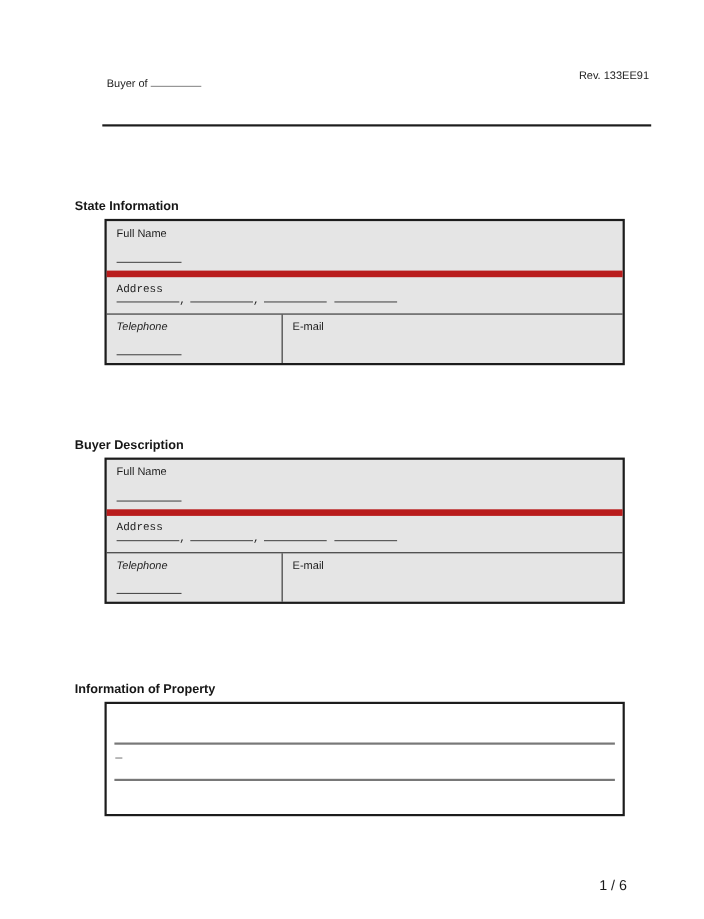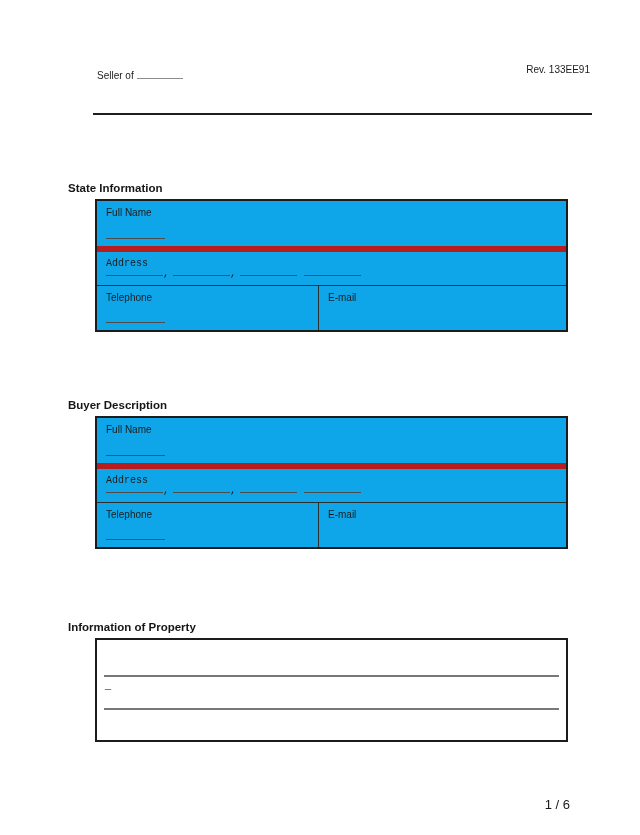--- a/index.html
+++ b/index.html
@@ -18,28 +18,28 @@
   .title-rule { position:absolute; left:93px; top:113px; width:499px; height:2px; background:#1d1d1d; }
 
   
   .section-heading { position:absolute; left:68px; font-size:11.5px; font-weight:700; color:#161616; }
   .h-seller { top:182px; }
   .h-buyer  { top:399px; }
   .h-desc   { top:621px; }
 
   
   .itable { position:absolute; left:95px; width:473px; box-sizing:border-box;
-            border:2px solid #1c1c1c; background:#0ea5e9; }
+            border:2px solid #1c1c1c; background:#e5e5e5; }
   .t-seller { top:199px; }
   .t-buyer  { top:416px; }
   .trow { position:relative; }
   .row-name { height:45px; }
   .row-addr { height:33px; border-top:6px solid #b91c1c;font-family:Liberation Mono, monospace; }
   .row-contact { height:44px; border-top:1px solid #2e2e2e; display:flex; }
-  .cell-tel { width:222px; box-sizing:border-box; border-right:1px solid #2e2e2e; position:relative; }
+  .cell-tel { width:160px; box-sizing:border-box; border-right:1px solid #2e2e2e; position:relative;font-style:italic; }
   .cell-email { flex:1; position:relative; }
   .flabel { position:absolute; left:9px; top:6px; font-size:10px; color:#1d1d1d; }
   .line-blank { position:absolute; left:9px; bottom:7px; width:59px; height:0;
                 border-bottom:1.5px solid #4d4d4d; }
   .addr-line { position:absolute; left:9px; bottom:6px; font-size:10px; white-space:nowrap; }
   .addr-blank { display:inline-block; width:57px; height:8px;
                 border-bottom:1.5px solid #4d4d4d; vertical-align:baseline; }
   .addr-blank.gap { margin-left:7px; }
   .comma { margin-right:4px; color:#1d1d1d; }
 
@@ -56,21 +56,21 @@
   .footer-doc .bold { font-weight:700; }
   .footer-doc .rev-part { margin-left:3px; }
   .page-num { position:absolute; right:70px; top:797px; font-size:13px; color:#1a1a1a; }
 </style>
 </head>
 <body>
 
 <div class="page">
 
   <div class="state-of">
-    <span>Seller of</span><span class="state-blank"></span>
+    <span>Buyer of</span><span class="state-blank"></span>
   </div>
   <div class="rev">Rev. 133EE91</div>
   <div class="title-rule"></div>
 
   <div class="section-heading h-seller">State Information</div>
   <div class="itable t-seller">
     <div class="trow row-name">
       <span class="flabel">Full Name</span>
       <span class="line-blank"></span>
     </div>

